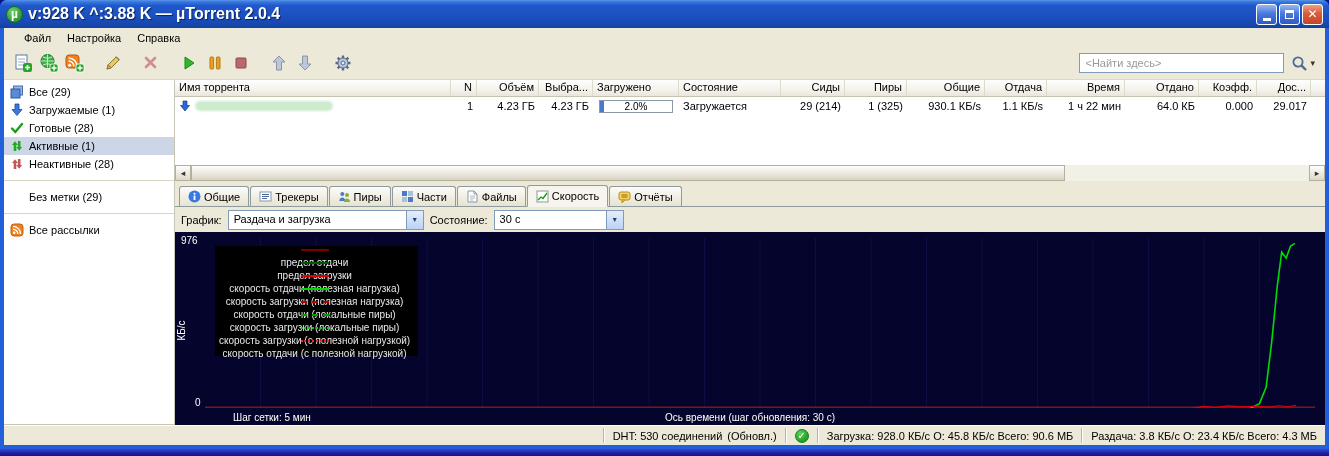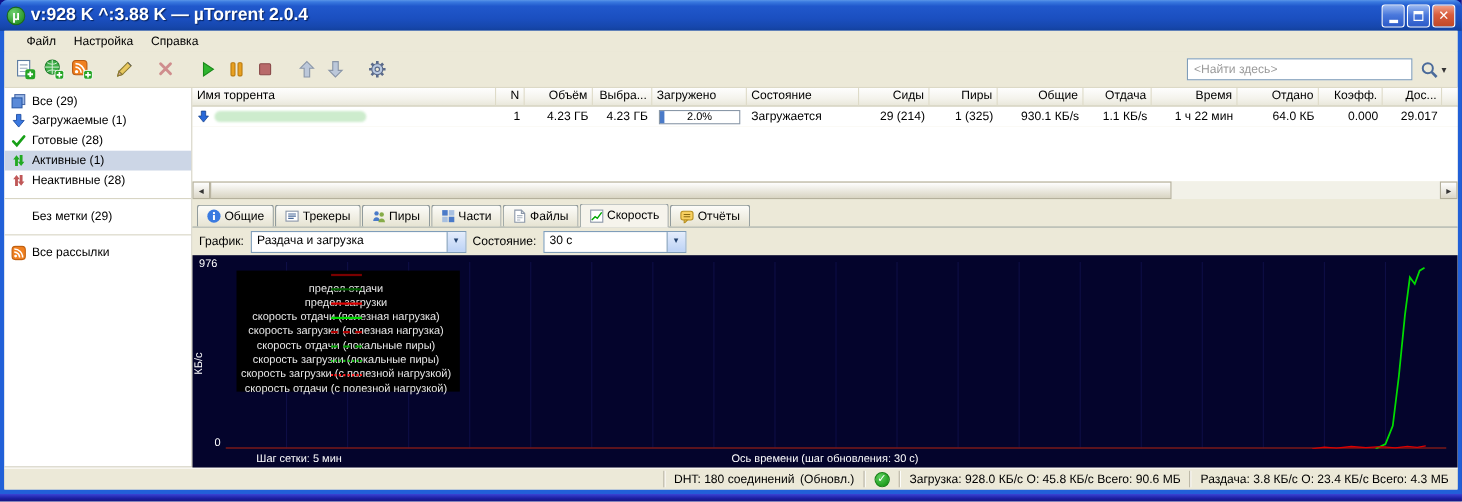--- a/index.html
+++ b/index.html
@@ -499,21 +499,21 @@
             <div class="gtext xaxis-label">Ось времени (шаг обновления: 30 с)</div>
           </div>
 
         </div>
       </div>
 
       <div class="statusbar">
         <div class="sb-fill"></div>
         <div class="sbsep"></div>
         <div class="sb-panel">
-          <span>DHT: 180 соединений</span>
+          <span>DHT: 530 соединений</span>
           <span>(Обновл.)</span>
         </div>
         <div class="sbsep"></div>
         <div class="sb-panel">
           <span class="check-icon">✓</span>
         </div>
         <div class="sbsep"></div>
         <div class="sb-panel">
           <span>Загрузка: 928.0 КБ/с О: 45.8 КБ/с Всего: 90.6 МБ</span>
         </div>

